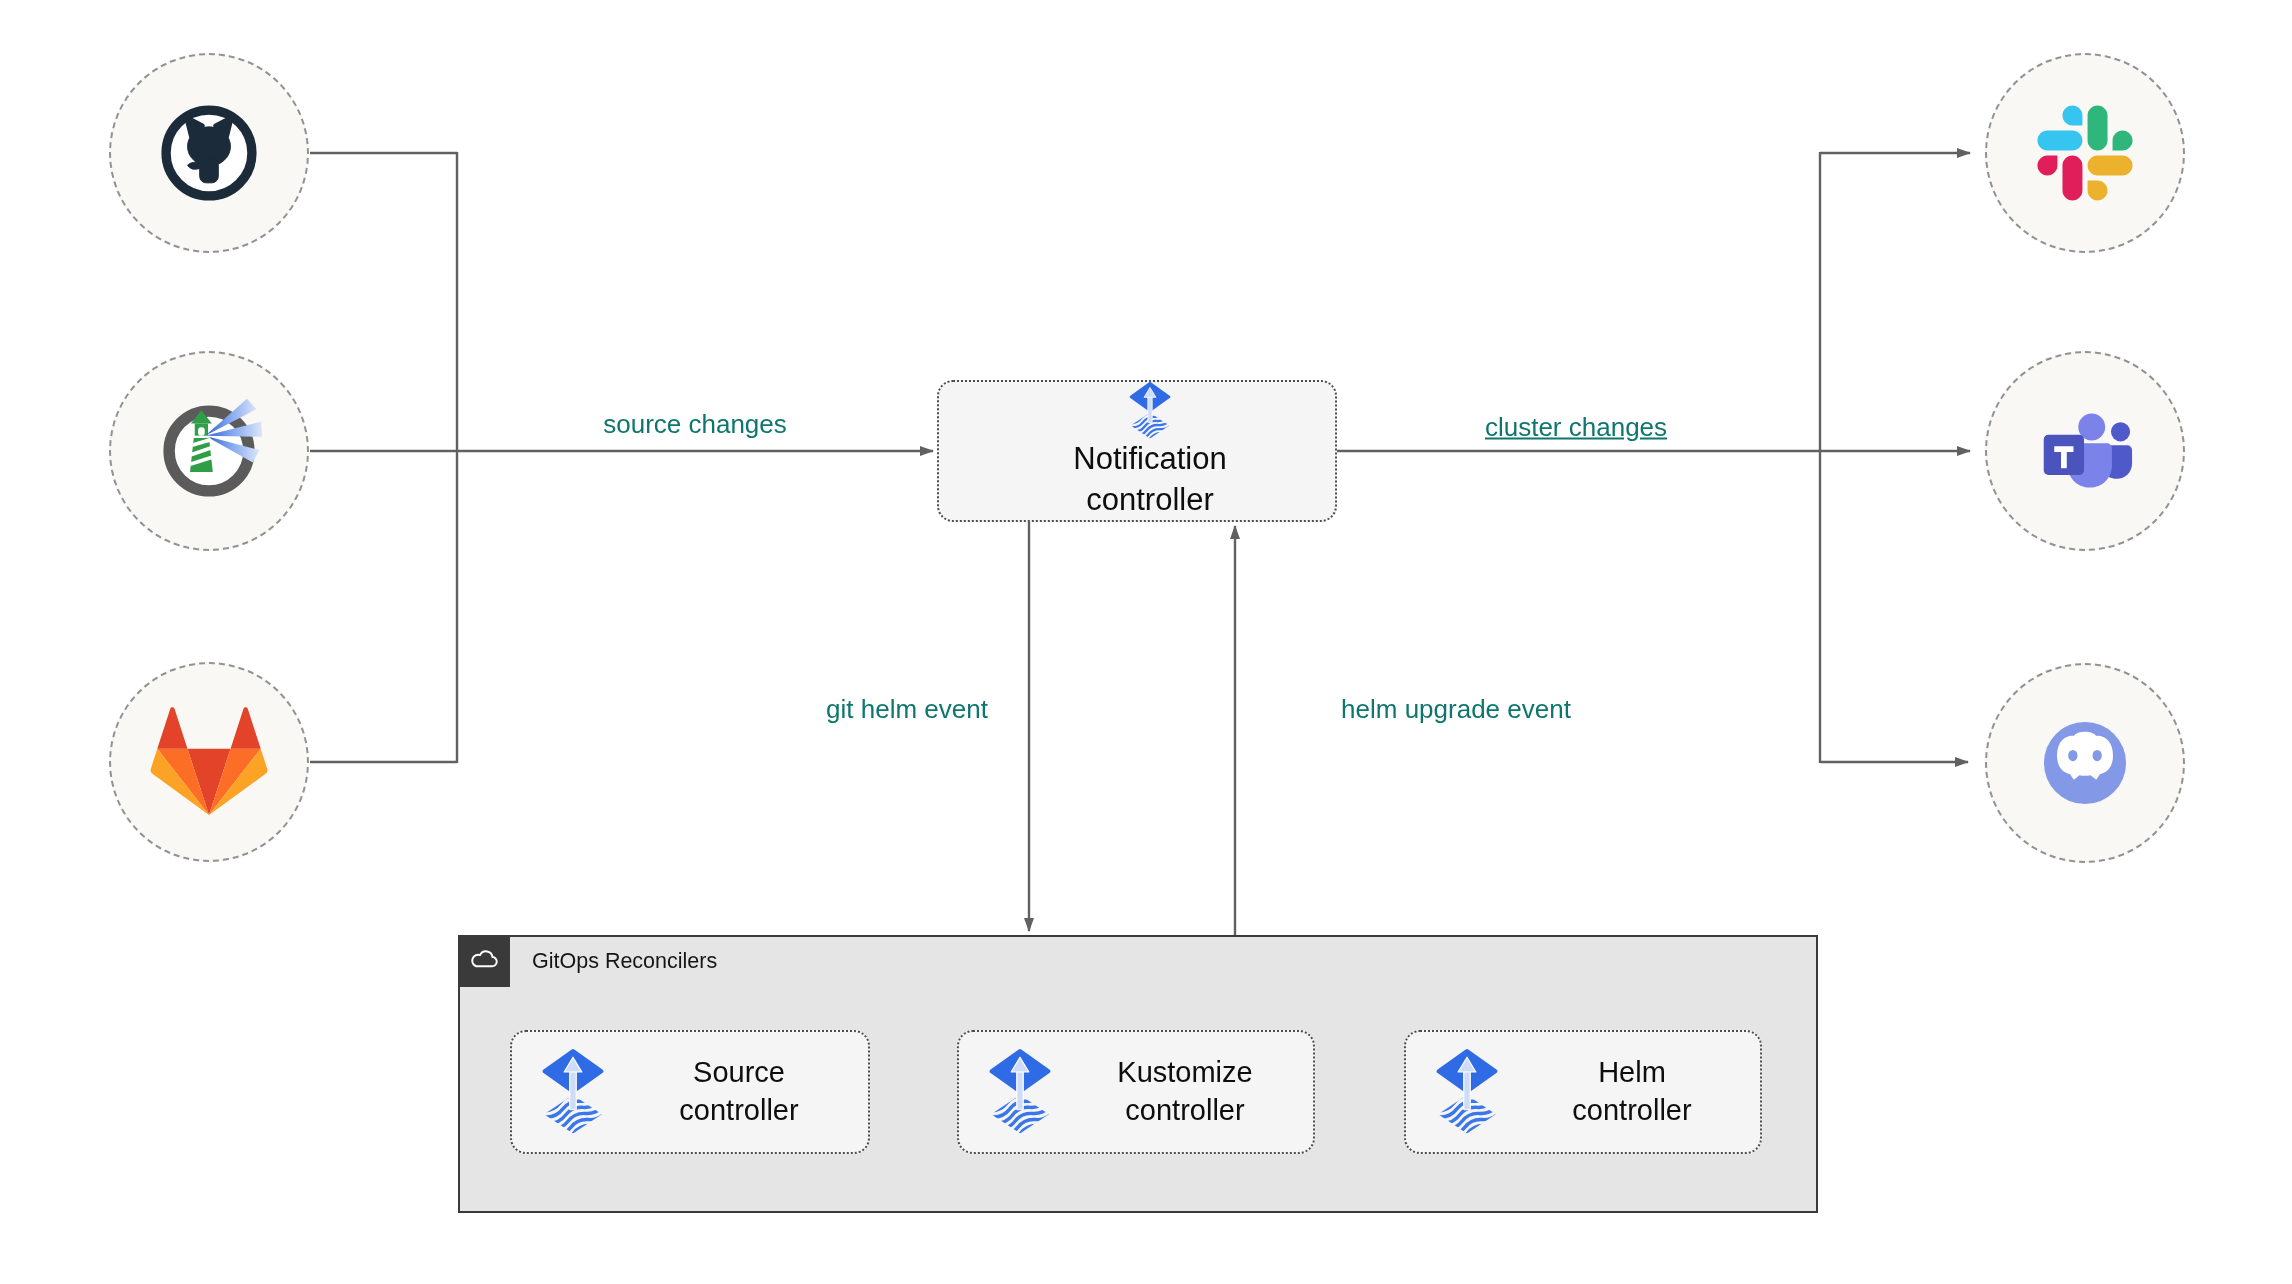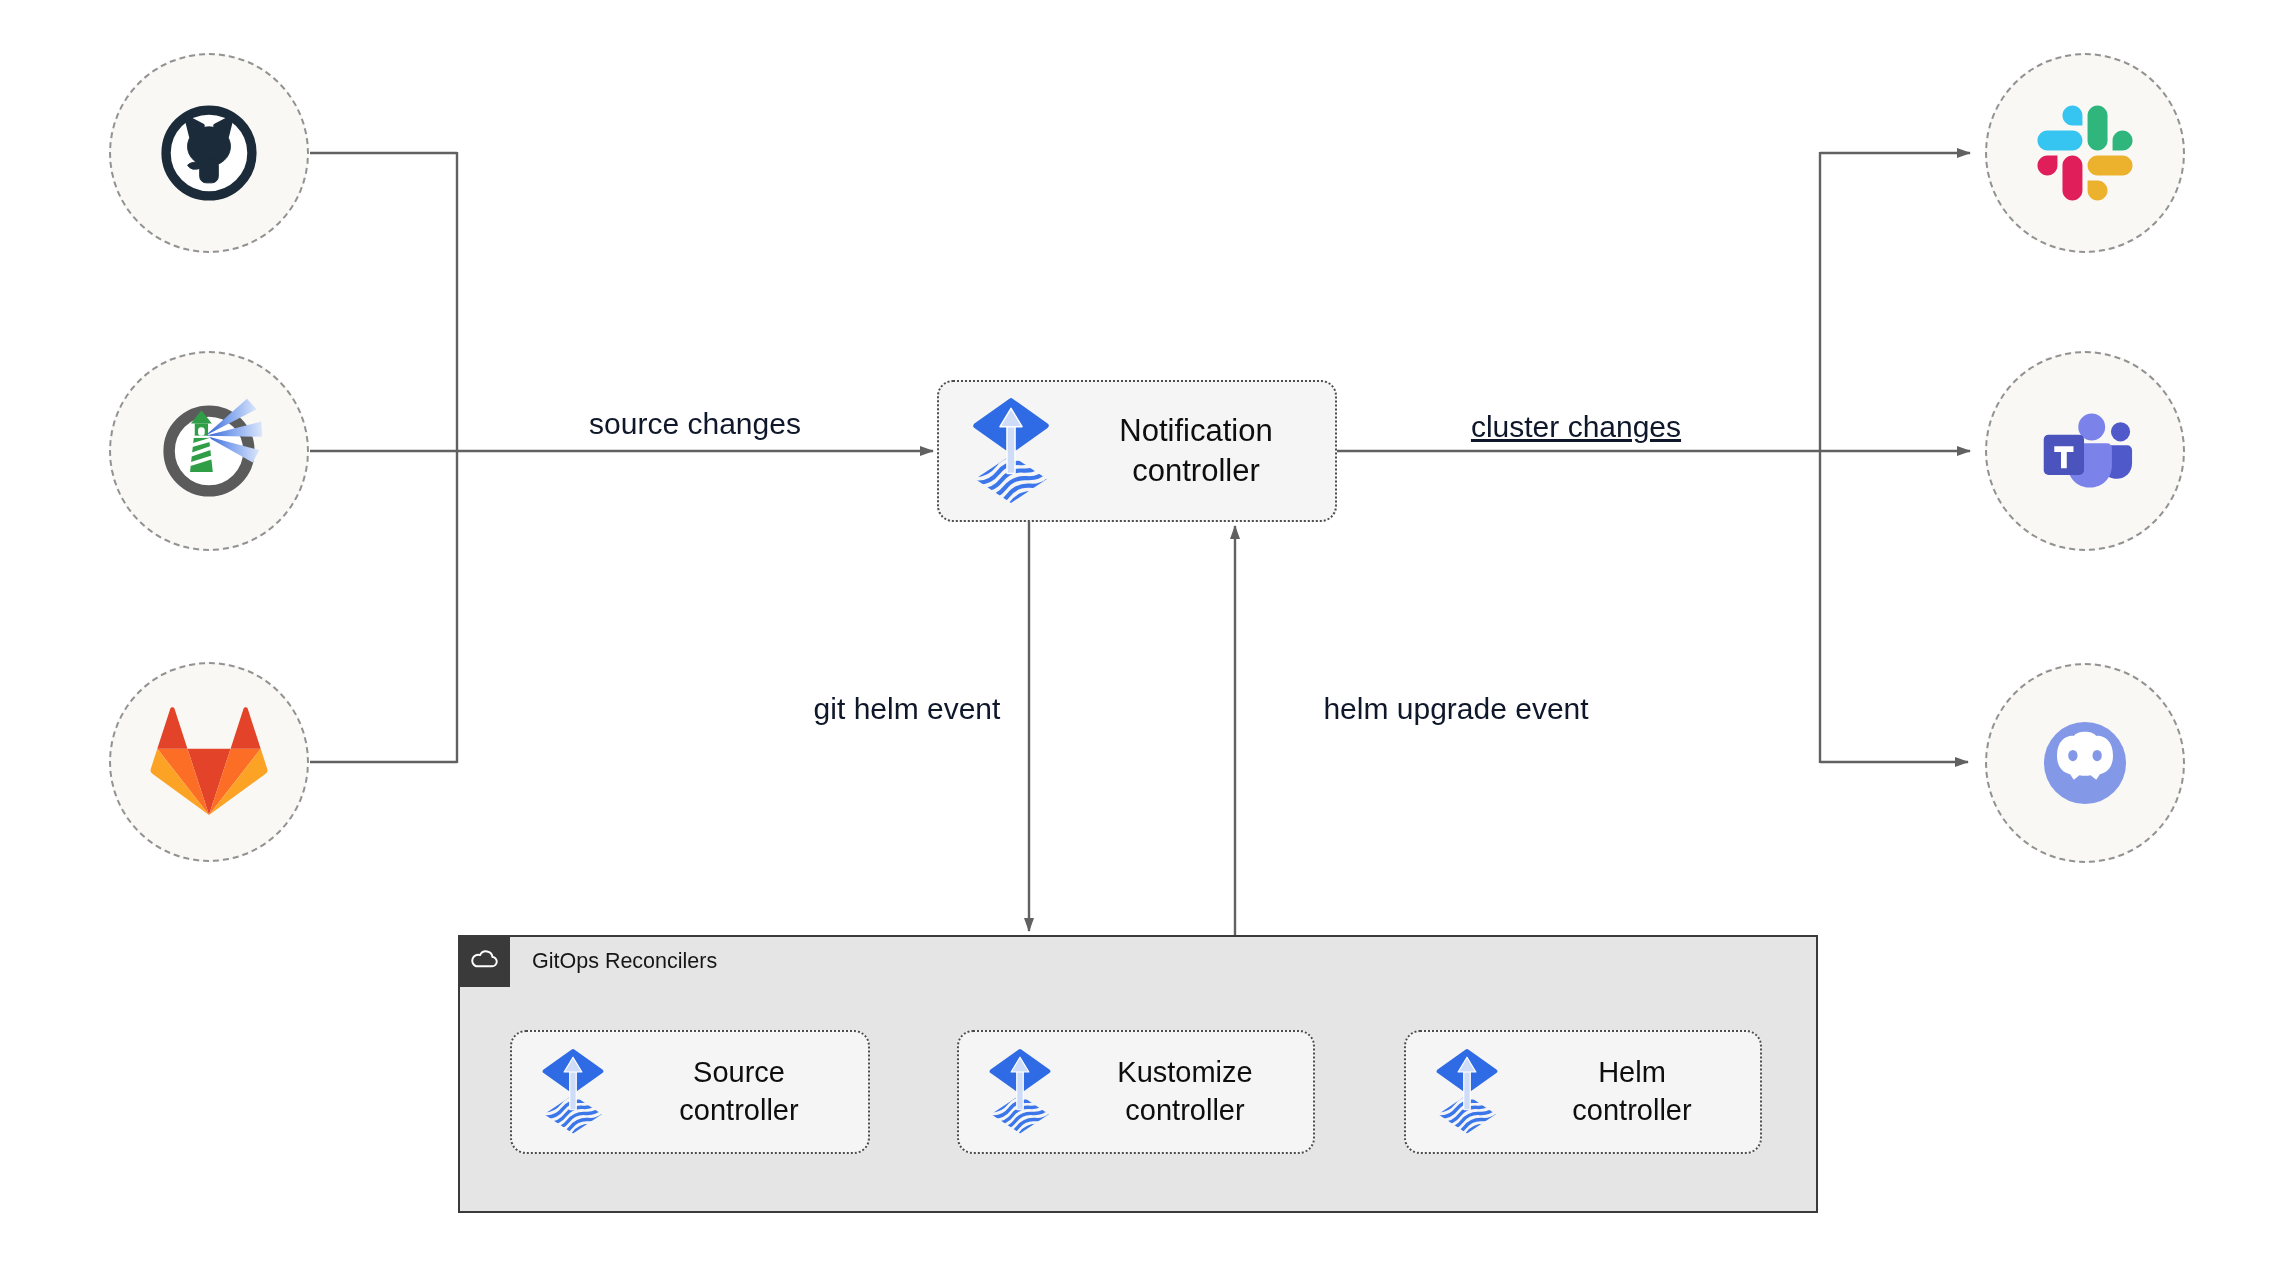--- a/index.html
+++ b/index.html
@@ -9,26 +9,26 @@
 
   
   .node{position:absolute;width:200px;height:200px;border:2px dashed #929292;border-radius:50%;
         background:#f9f8f5;display:flex;align-items:center;justify-content:center;box-sizing:border-box;}
 
   
   .ctrl{position:absolute;background:#f5f5f5;border:2px dotted #4d4d4d;border-radius:16px;
         box-sizing:border-box;display:flex;align-items:center;}
   .ctrl .txt{flex:1;text-align:center;line-height:1.3;color:#0e0e0e;}
   .ctrl .txt span{display:block;}
-  .ctrl-notif{left:937px;top:380px;width:400px;height:142px;padding-left:26px;}
+  .ctrl-notif{left:937px;top:380px;width:400px;height:142px;padding-left:26px;flex-direction:column;}
   .ctrl-notif .txt{font-size:31px;}
   .ctrl-sm .txt{font-size:29px;}
 
   
-  .elabel{position:absolute;transform:translate(-50%,-50%);font-size:30px;color:#0f172a;white-space:nowrap;}
+  .elabel{position:absolute;transform:translate(-50%,-50%);font-size:26px;color:#0f766e;white-space:nowrap;}
 
   
   .group{position:absolute;left:458px;top:935px;width:1360px;height:278px;background:#e5e5e5;
          border:2px solid #3a3a3a;box-sizing:border-box;}
   .group-badge{position:absolute;left:-2px;top:-2px;width:52px;height:52px;background:#3a3a3a;
                display:flex;align-items:center;justify-content:center;}
   .group-title{position:absolute;left:72px;top:-2px;height:52px;line-height:52px;font-size:21.5px;color:#161616;white-space:nowrap;}
   .g-src{left:50px;top:93px;width:360px;height:124px;padding-left:24px;}
   .g-kus{left:497px;top:93px;width:358px;height:124px;padding-left:24px;justify-content:center;}
   .g-helm{left:944px;top:93px;width:358px;height:124px;padding-left:24px;justify-content:flex-end;}

